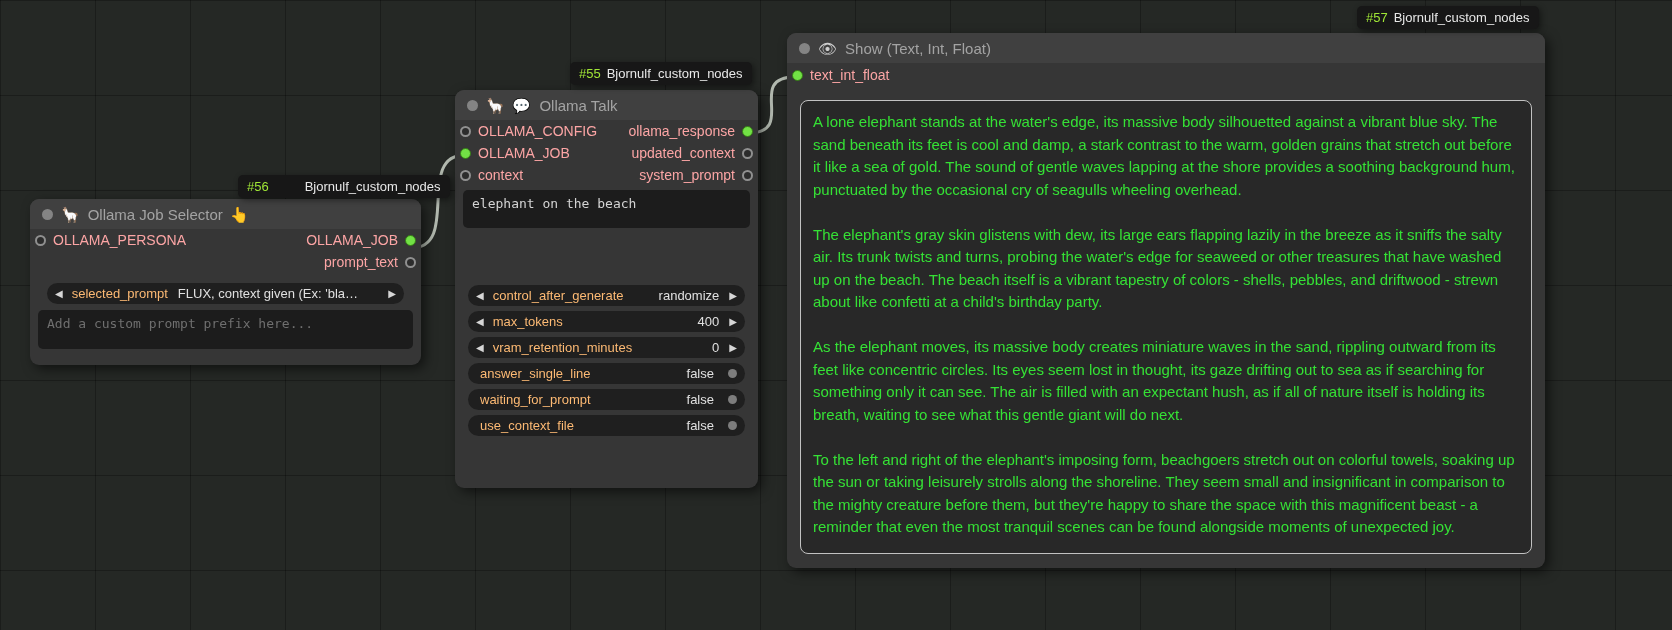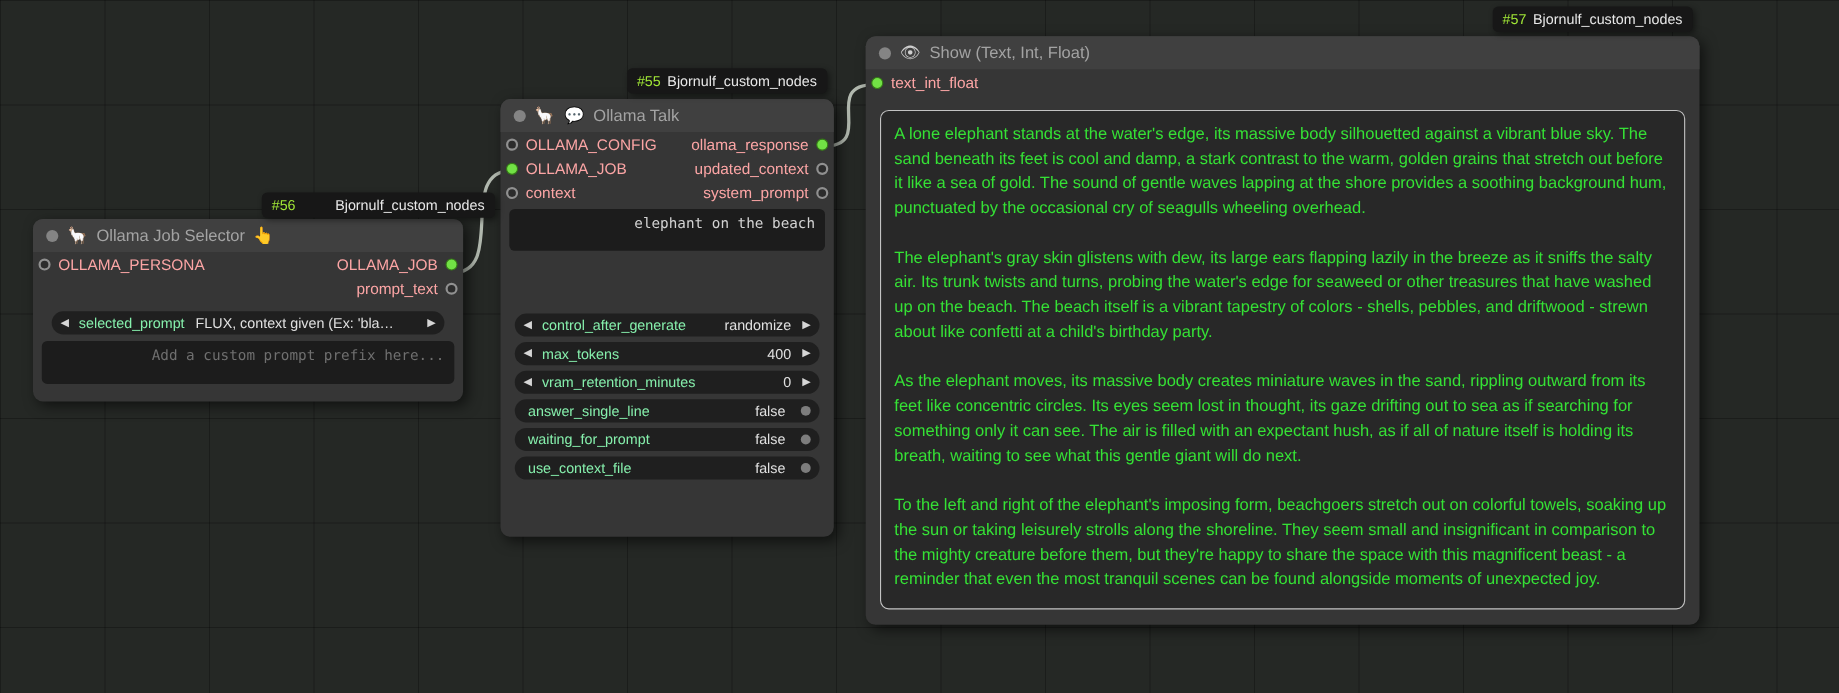--- a/index.html
+++ b/index.html
@@ -33,31 +33,31 @@
   .slot-label{color:#fca5a5;font-size:14px;white-space:nowrap;}
   .dot{width:11px;height:11px;border-radius:50%;box-sizing:border-box;flex:0 0 auto;}
   .dot.ring{border:2px solid #909090;background:#2c2c2c;}
   .dot.green{background:#72e145;border:1px solid #357a17;}
 
   .widget{
     height:21px;display:flex;align-items:center;background:#1f1f1f;
     border-radius:11px;margin:5px 13px;padding:0 8px;font-size:13px;
   }
   .arrow{color:#d6d6d6;font-size:10px;line-height:1;}
-  .w-label{color:#86efac;margin-left:9px;white-space:nowrap;}
+  .w-label{color:#fdba74;margin-left:9px;white-space:nowrap;}
   .w-value{color:#e0e0e0;}
   .value-left{flex:1;margin-left:10px;text-align:left;white-space:nowrap;overflow:hidden;text-overflow:ellipsis;}
   .value-right{flex:1;margin-right:10px;text-align:right;white-space:nowrap;}
   .toggle-knob{width:9px;height:9px;border-radius:50%;background:#7d7d7d;margin-left:4px;flex:0 0 auto;}
   .toggle .w-label{margin-left:4px;}
 
   .textarea{
     background:#1c1c1c;border-radius:5px;margin:6px 8px;padding:6px 9px;
     font-family:"DejaVu Sans Mono", monospace;font-size:13px;color:#d3d3d3;
-    text-align:right;overflow:hidden;
+    text-align:left;overflow:hidden;
   }
   .placeholder{color:#6f6f6f;}
 
   .badge{
     position:absolute;z-index:3;display:inline-flex;gap:6px;align-items:center;
     background:#171717;border-radius:5px;padding:4px 9px;font-size:13px;white-space:nowrap;
     box-shadow:2px 2px 6px rgba(0,0,0,.45);
   }
   .badge-id{color:#a0e636;}
   .badge-name{color:#e8e8e8;}

